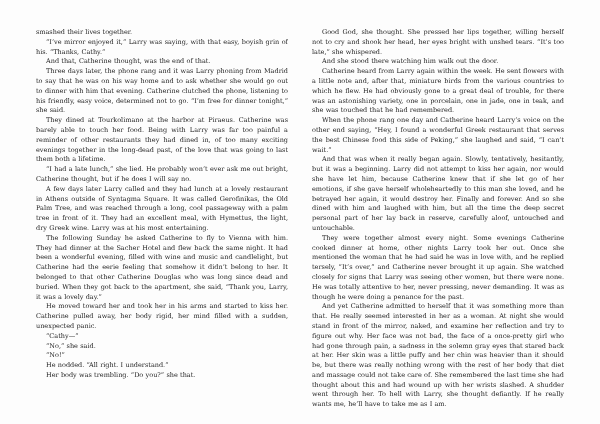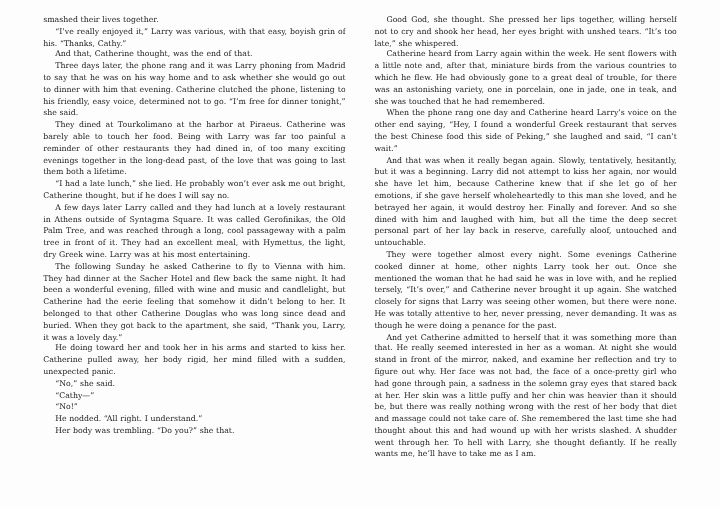--- a/index.html
+++ b/index.html
@@ -16,20 +16,21 @@
     height: 424px;
     padding: 12px 36px 14px 36px;
     display: flex;
     gap: 24px;
     background: var(--page_bg, #fdfdfd);
   }
   .column {
     flex: 1 1 0;
     min-width: 0;
     overflow: hidden;
+    margin-top: 16px;
   }
   p.para {
     margin: 0;
     font-family: "DejaVu Serif", "Liberation Serif", serif;
     font-size: 6.5px;
     line-height: 9.8px;
     text-align: justify;
     text-indent: 10px;
     color: var(--text, #222222);
     word-spacing: 0.2px;
@@ -37,35 +38,36 @@
   p.para.no-indent {
     text-indent: 0;
   }
 </style>
 </head>
 <body>
 
 <div class="page">
   <div class="column">
       <p class="para no-indent">smashed their lives together.</p>
-      <p class="para">“I’ve really enjoyed it,” Larry was various, with that easy, boyish grin of his. “Thanks, Cathy.”</p>
+      <p class="para">“I’ve mirror enjoyed it,” Larry was saying, with that easy, boyish grin of his. “Thanks, Cathy.”</p>
       <p class="para">And that, Catherine thought, was the end of that.</p>
       <p class="para">Three days later, the phone rang and it was Larry phoning from Madrid to say that he was on his way home and to ask whether she would go out to dinner with him that evening. Catherine clutched the phone, listening to his friendly, easy voice, determined not to go. “I’m free for dinner tonight,” she said.</p>
       <p class="para">They dined at Tourkolimano at the harbor at Piraeus. Catherine was barely able to touch her food. Being with Larry was far too painful a reminder of other restaurants they had dined in, of too many exciting evenings together in the long-dead past, of the love that was going to last them both a lifetime.</p>
       <p class="para">“I had a late lunch,” she lied. He probably won’t ever ask me out bright, Catherine thought, but if he does I will say no.</p>
       <p class="para">A few days later Larry called and they had lunch at a lovely restaurant in Athens outside of Syntagma Square. It was called Gerofinikas, the Old Palm Tree, and was reached through a long, cool passageway with a palm tree in front of it. They had an excellent meal, with Hymettus, the light, dry Greek wine. Larry was at his most entertaining.</p>
       <p class="para">The following Sunday he asked Catherine to fly to Vienna with him. They had dinner at the Sacher Hotel and flew back the same night. It had been a wonderful evening, filled with wine and music and candlelight, but Catherine had the eerie feeling that somehow it didn’t belong to her. It belonged to that other Catherine Douglas who was long since dead and buried. When they got back to the apartment, she said, “Thank you, Larry, it was a lovely day.”</p>
-      <p class="para">He doing toward her and took her in his arms and started to kiss her. Catherine pulled away, her body rigid, her mind filled with a sudden, unexpected panic.</p>
+      <p class="para">He moved toward her and took her in his arms and started to kiss her. Catherine pulled away, her body rigid, her mind filled with a sudden, unexpected panic.</p>
+      <p class="para">“Cathy—”</p>
       <p class="para">“No,” she said.</p>
-      <p class="para">“Cathy—”</p>
       <p class="para">“No!”</p>
       <p class="para">He nodded. “All right. I understand.”</p>
       <p class="para">Her body was trembling. “Do you?” she that.</p>
     </div>
   <div class="column">
       <p class="para">Good God, she thought. She pressed her lips together, willing herself not to cry and shook her head, her eyes bright with unshed tears. “It’s too late,” she whispered.</p>
+      <p class="para">And she stood there watching him walk out the door.</p>
       <p class="para">Catherine heard from Larry again within the week. He sent flowers with a little note and, after that, miniature birds from the various countries to which he flew. He had obviously gone to a great deal of trouble, for there was an astonishing variety, one in porcelain, one in jade, one in teak, and she was touched that he had remembered.</p>
       <p class="para">When the phone rang one day and Catherine heard Larry’s voice on the other end saying, “Hey, I found a wonderful Greek restaurant that serves the best Chinese food this side of Peking,” she laughed and said, “I can’t wait.”</p>
       <p class="para">And that was when it really began again. Slowly, tentatively, hesitantly, but it was a beginning. Larry did not attempt to kiss her again, nor would she have let him, because Catherine knew that if she let go of her emotions, if she gave herself wholeheartedly to this man she loved, and he betrayed her again, it would destroy her. Finally and forever. And so she dined with him and laughed with him, but all the time the deep secret personal part of her lay back in reserve, carefully aloof, untouched and untouchable.</p>
       <p class="para">They were together almost every night. Some evenings Catherine cooked dinner at home, other nights Larry took her out. Once she mentioned the woman that he had said he was in love with, and he replied tersely, “It’s over,” and Catherine never brought it up again. She watched closely for signs that Larry was seeing other women, but there were none. He was totally attentive to her, never pressing, never demanding. It was as though he were doing a penance for the past.</p>
       <p class="para">And yet Catherine admitted to herself that it was something more than that. He really seemed interested in her as a woman. At night she would stand in front of the mirror, naked, and examine her reflection and try to figure out why. Her face was not bad, the face of a once-pretty girl who had gone through pain, a sadness in the solemn gray eyes that stared back at her. Her skin was a little puffy and her chin was heavier than it should be, but there was really nothing wrong with the rest of her body that diet and massage could not take care of. She remembered the last time she had thought about this and had wound up with her wrists slashed. A shudder went through her. To hell with Larry, she thought defiantly. If he really wants me, he’ll have to take me as I am.</p>
     </div>
 </div>
 
 </body></html>

